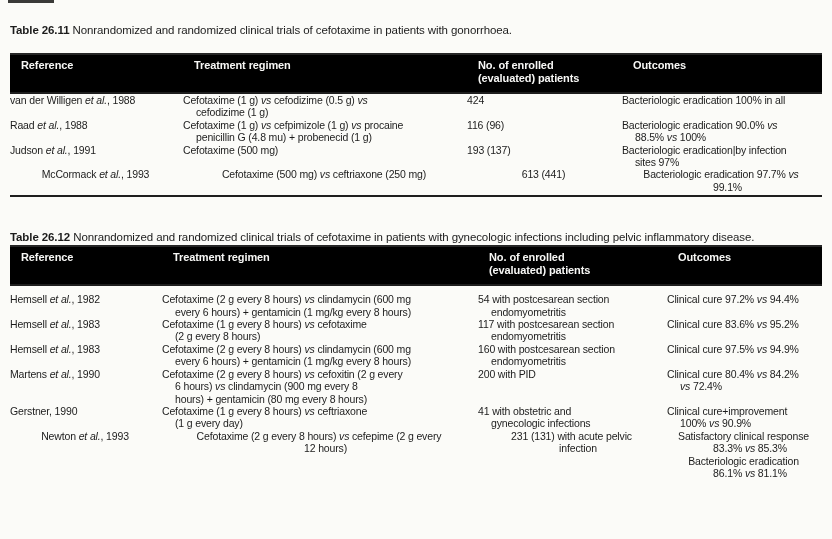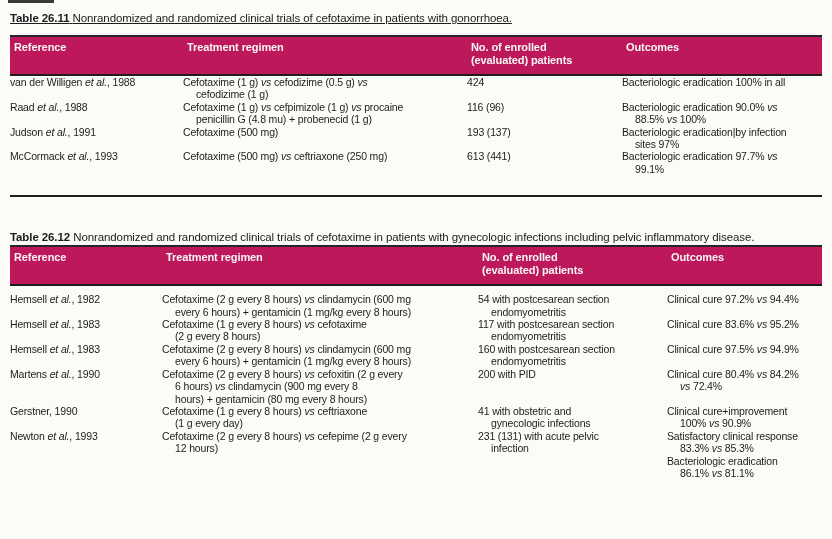--- a/index.html
+++ b/index.html
@@ -7,44 +7,44 @@
     width:832px; height:539px;
     background:#fbfbf8;
     font-family:"Liberation Sans", sans-serif;
     color:#1c1c1c;
     overflow:hidden;
   }
   .page { position:relative; width:832px; height:539px; }
   .artifact { position:absolute; left:8px; top:0; width:46px; height:3px; background:#3a3a38; }
 
   .title { margin:0 10px; font-size:11.5px; letter-spacing:-0.1px; line-height:15px; }
-  .title-1 { padding-top:11px; margin-bottom:9px;text-decoration:underline; }
+  .title-1 { padding-top:23px; margin-bottom:15px; }
   .title-2 { margin-top:33px; text-align:justify; }
   .title .lbl { font-weight:bold; }
 
   table { border-collapse:collapse; table-layout:fixed; width:812px; margin:0 10px; }
   table.t1 { border-bottom:2px solid #1e1e1e; }
 
   th {
-    background:#be185d; color:#f7f7f5;
+    background:#000000; color:#f7f7f5;
     font-weight:bold; text-align:left; vertical-align:top;
     font-size:11px; letter-spacing:-0.1px; line-height:12.5px;
-    padding:4px 4px 8px 4px;
+    padding:4px 4px 8px 11px;
     border-top:2px solid #262626;
     border-bottom:2px solid #1e1e1e;
   }
   th .h { white-space:pre-line; }
 
   tbody td {
     vertical-align:top;
     font-size:10.5px; letter-spacing:-0.15px; line-height:12.4px;
     padding:0 2px 0 0;
   }
   tbody tr.first td { padding-top:7px; }
-  tbody tr.last td  { padding-bottom:20px; }
+  tbody tr.last td  { padding-bottom:2px;text-align:center; }
 
   .cell { white-space:pre-line; padding-left:13px; text-indent:-13px; }
   i { font-style:italic; }
 </style>
 </head>
 <body>
 
 <div class="page">
   <div class="artifact"></div>
 

